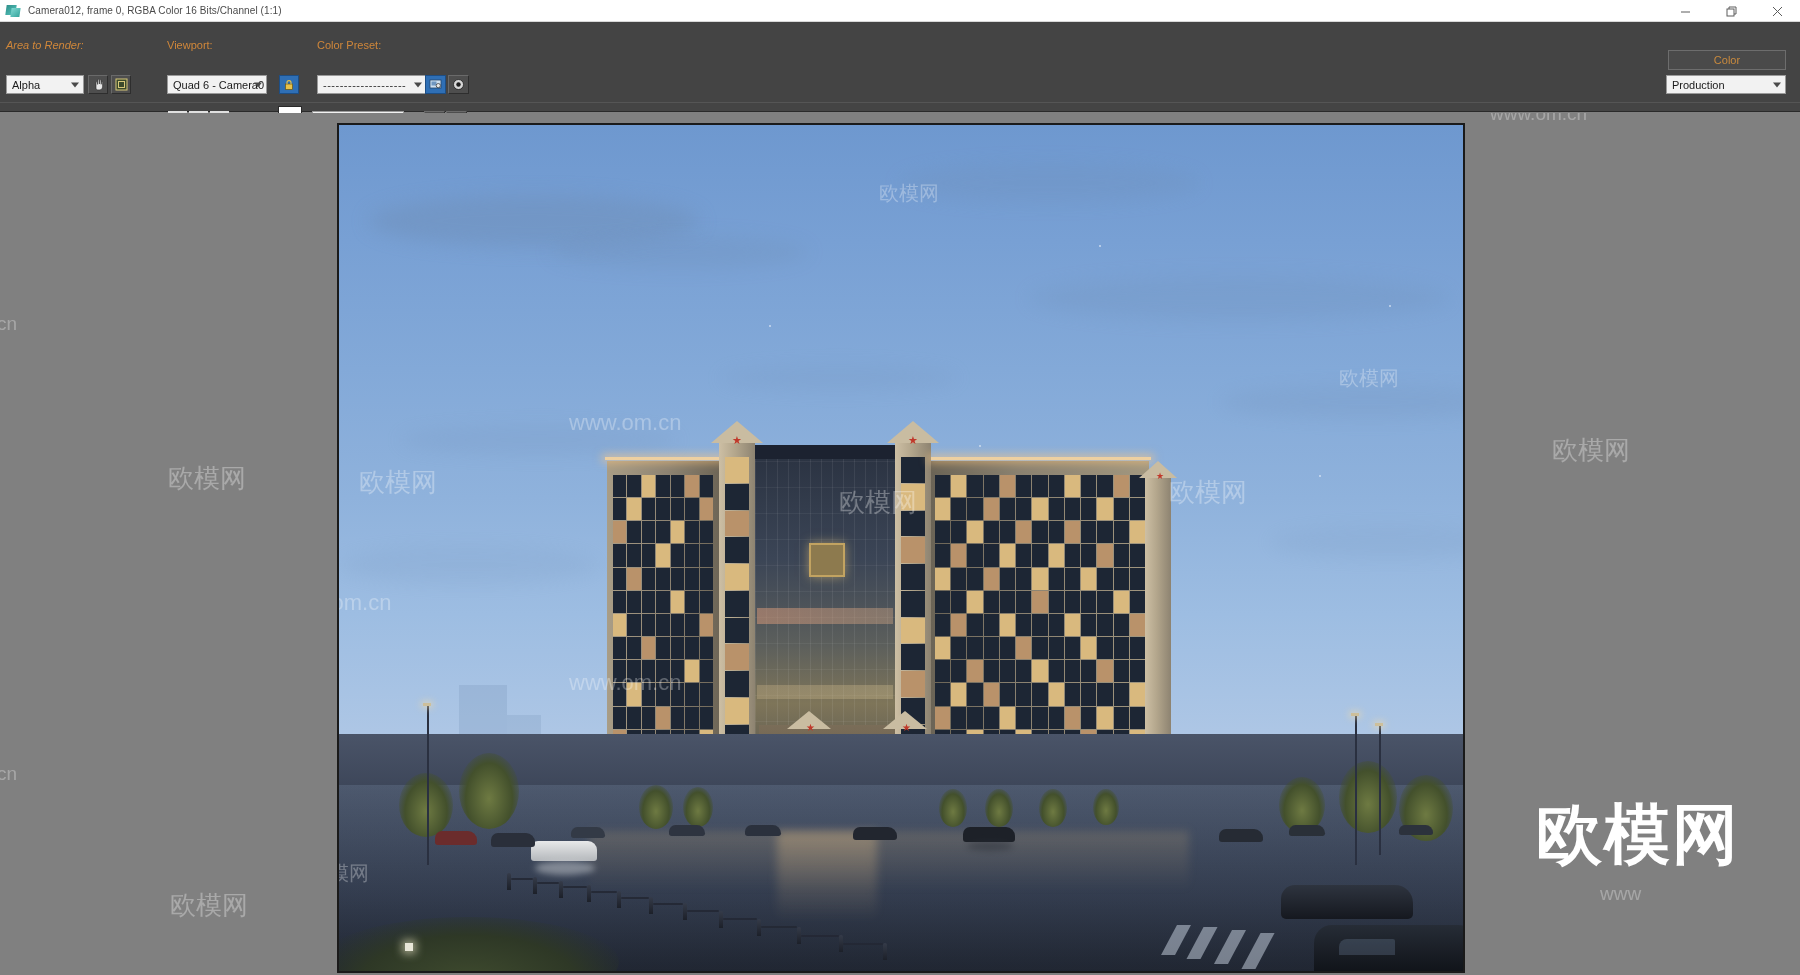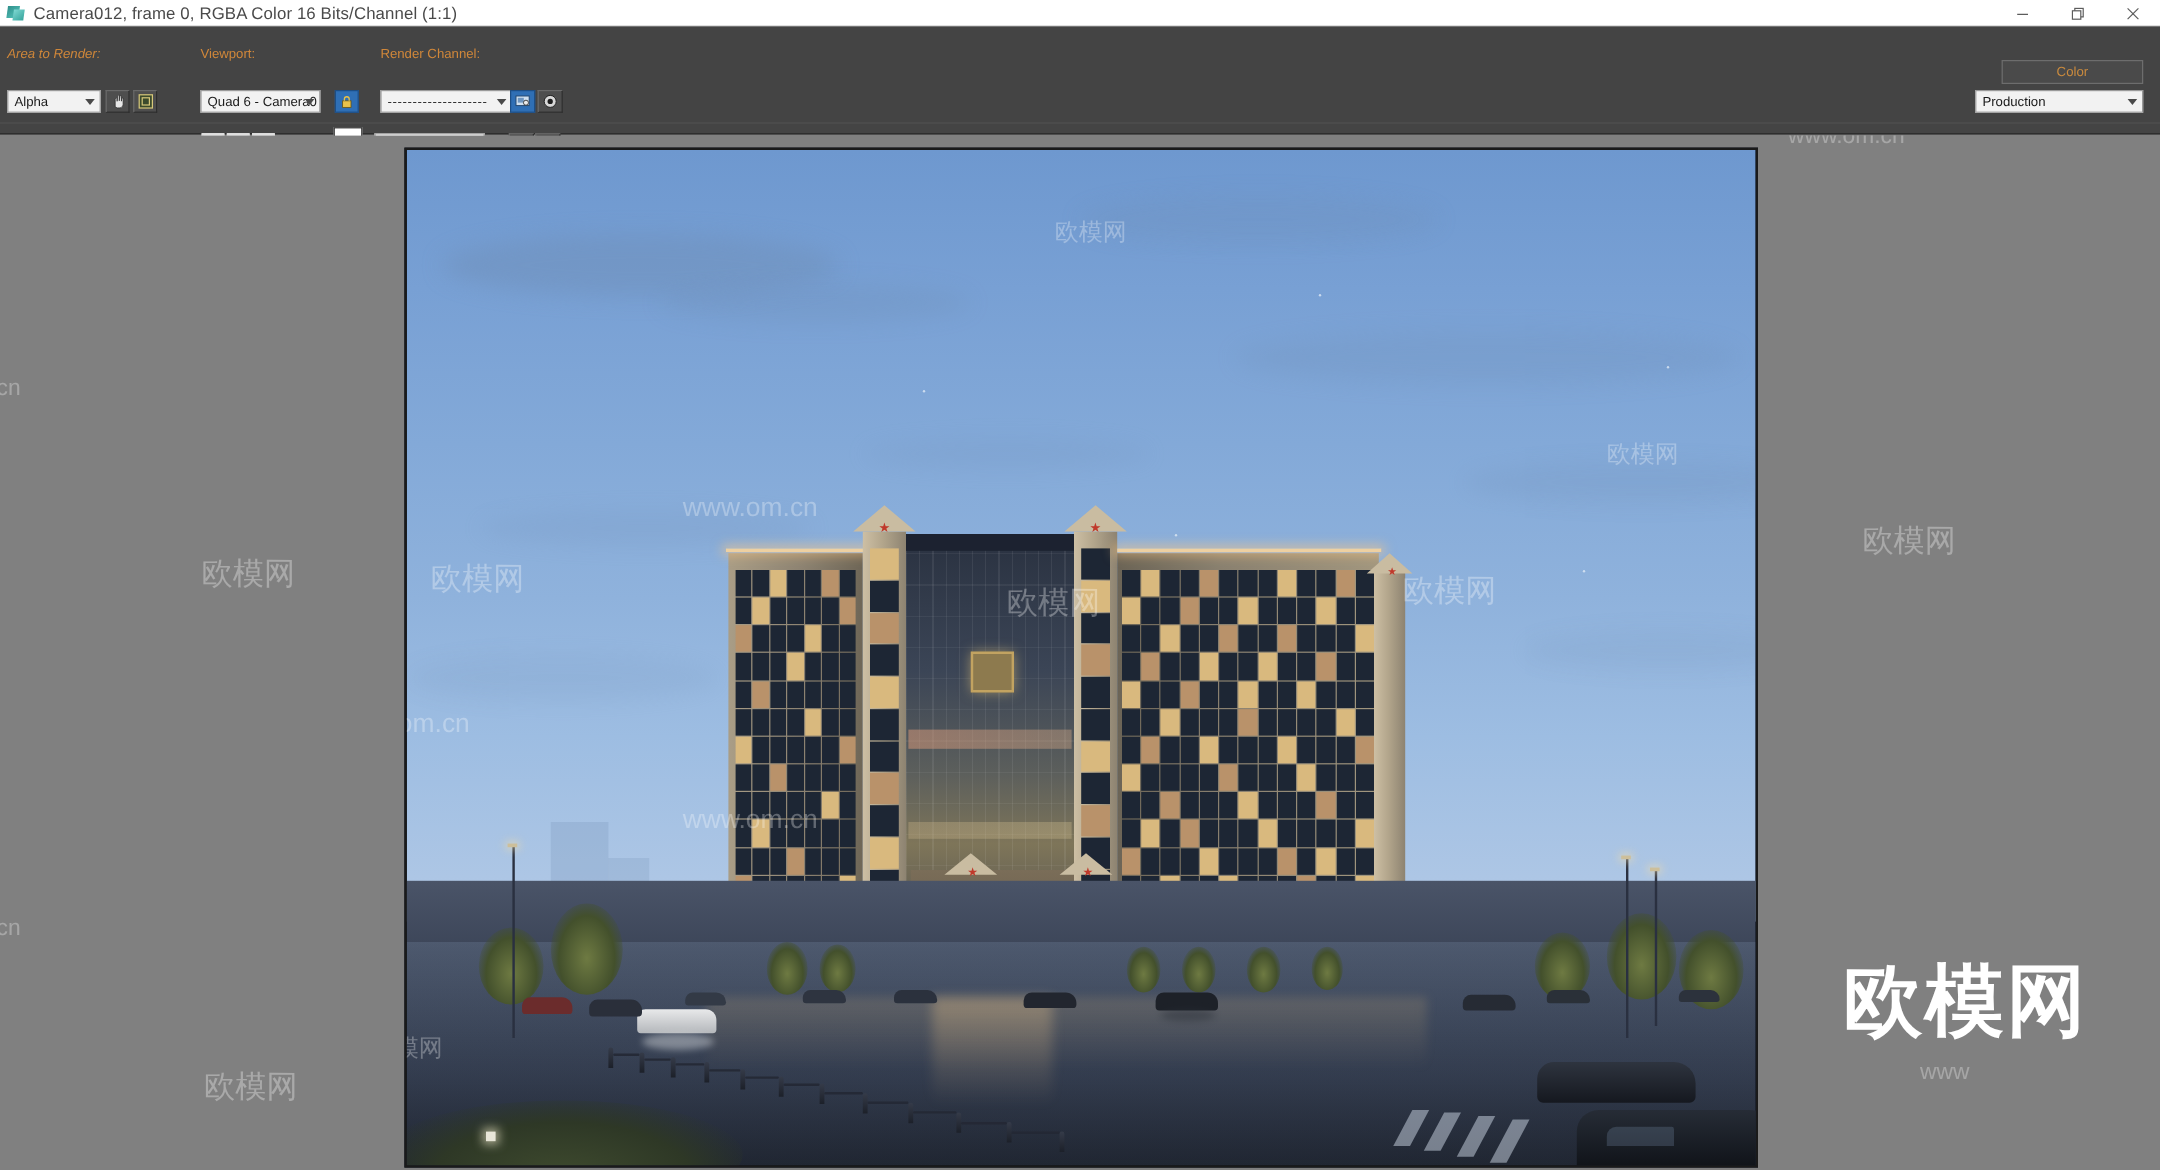--- a/index.html
+++ b/index.html
@@ -26,21 +26,21 @@
     position: absolute; left: 1px; top: 2px; width: 10px; height: 10px;
     background: linear-gradient(135deg,#2f8f8a,#57c6be);
     transform: skewX(-8deg);
   }
   #app-icon .sq2 {
     position: absolute; left: 6px; top: 5px; width: 9px; height: 9px;
     background: linear-gradient(135deg,#7fd8d2,#35a49c);
     transform: skewX(-8deg);
   }
   #title-text {
-    font-size: 14px; color: #4a4a4a; letter-spacing: .1px;
+    font-size: 10px; color: #4a4a4a; letter-spacing: .1px;
     white-space: nowrap;
   }
   #win-controls {
     position: absolute; right: 0; top: 0; height: 22px;
     display: flex;
   }
   .wbtn {
     width: 46px; height: 22px;
     display: flex; align-items: center; justify-content: center;
     color: #5c5c5c;
@@ -106,21 +106,21 @@
   #render-btn {
     position: absolute;
     right: 14px; top: 28px;
     width: 118px; height: 20px;
     background: #4a4a4a;
     border: 1px solid #6d6d6d;
     color: #c98a3e;
     font-size: 11px;
     display: flex; align-items: center; justify-content: center;
   }
-  #prod-combo { right: 14px; top: 53px; width: 140px; }
+  #prod-combo { right: 14px; top: 53px; width: 120px; }
 
   
   #viewport {
     position: absolute;
     left: 0; top: 113px;
     width: 1800px; height: 862px;
     background: #808080;
     overflow: hidden;
   }
   #render-frame {
@@ -311,21 +311,21 @@
         <line x1="10" y1="1" x2="1" y2="10" stroke="currentColor" stroke-width="1"></line>
       </svg>
     </div>
   </div>
 </div>
 
 <div id="toolbar">
 
   <div class="grp-label" style="left:6px; top:17px;font-style:italic;">Area to Render:</div>
   <div class="grp-label" style="left:167px; top:17px;">Viewport:</div>
-  <div class="grp-label" style="left:317px; top:17px;">Render Channel:</div>
+  <div class="grp-label" style="left:317px; top:17px;">Color Preset:</div>
 
   <div class="combo" style="left:6px; top:53px; width:78px;">
     <span>Alpha</span>
     <span class="caret"></span>
   </div>
   <div class="tbtn" style="left:88px; top:53px; width:20px; height:19px;">
     <svg width="13" height="13" viewBox="0 0 13 13">
       <path d="M4 11 L4 5 Q4 3 5.4 3.4 L5.6 6.4 L6 2 Q6.2 0.8 7.2 1.1 L7.4 6 L7.8 2.4 Q8 1.3 9 1.7 L9.2 6.3 L9.6 3.4 Q10.6 3.2 10.6 4.6 L10.6 9 Q10.6 11.6 8 11.9 L5.6 11.9 Z" fill="#e8e8e8" stroke="#2a2a2a" stroke-width=".6"></path>
     </svg>
   </div>

